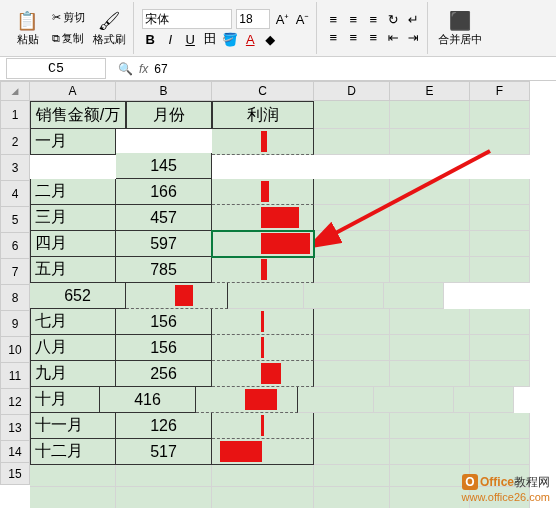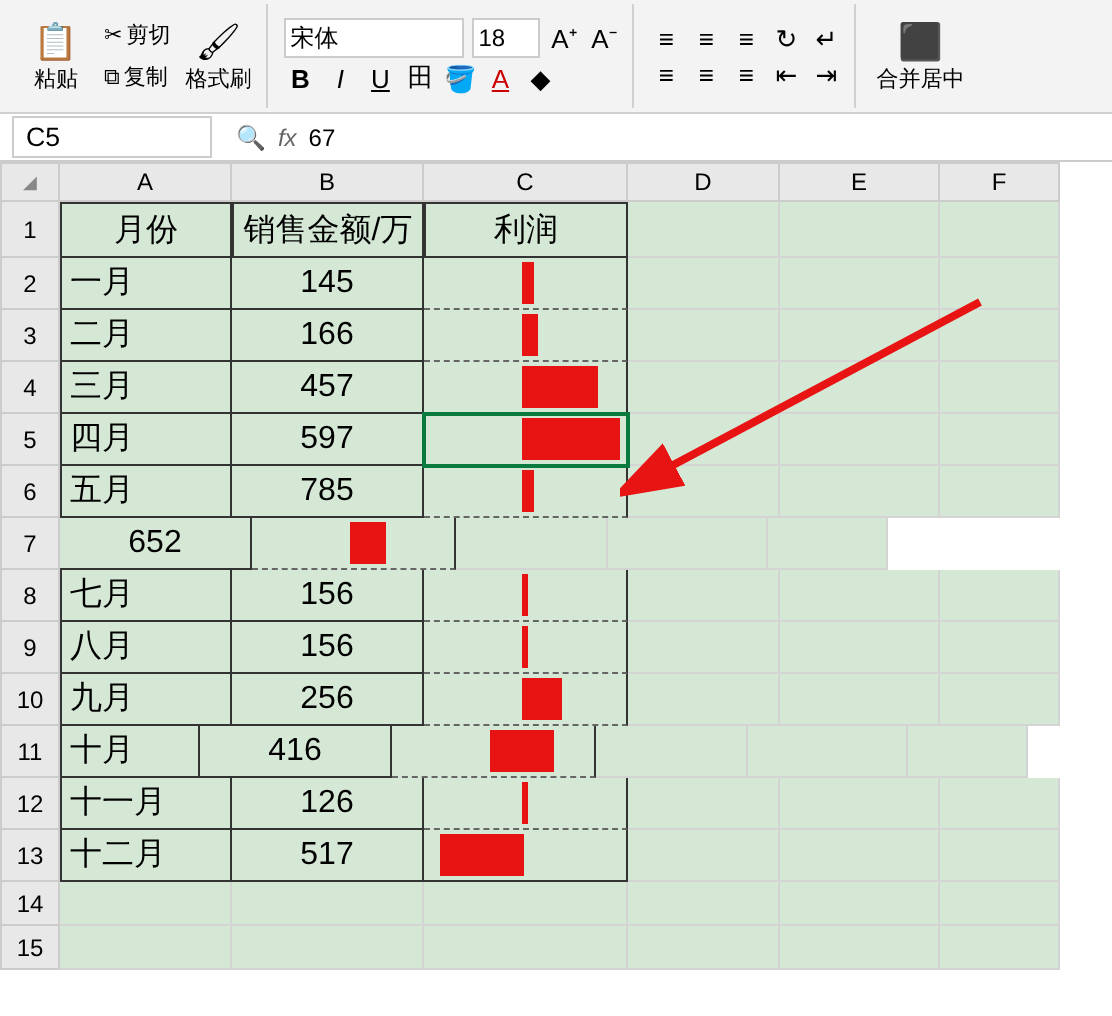--- a/index.html
+++ b/index.html
@@ -15,21 +15,21 @@
     .small-btn { display: flex; align-items: center; gap: 2px; font-size: 11px; padding: 2px 4px; cursor: pointer; }
     .vstack { display: flex; flex-direction: column; gap: 2px; }
     .font-combo, .size-combo { border: 1px solid #ccc; background: #fff; font-size: 12px; padding: 2px; }
     .hstack { display: flex; gap: 4px; align-items: center; }
     .tb-icon { width: 16px; height: 16px; display: inline-flex; align-items: center; justify-content: center; cursor: pointer; font-size: 13px; }
     .merge-btn { display: flex; flex-direction: column; align-items: center; width: 48px; cursor: pointer; font-size: 11px; }
     .merge-btn .icon { font-size: 18px; }
     
     
     .formula-row { display: flex; align-items: center; border-bottom: 1px solid #ccc; height: 24px; background: #fff; }
-    .name-box { width: 100px; border: 1px solid #ccc; margin: 2px 6px; padding: 2px 6px; background: #fff; }
+    .name-box { width: 100px; border: 1px solid #ccc; margin: 2px 6px; padding: 2px 6px; text-align: center; background: #fff; font-family: Liberation Mono, monospace; }
     .fx-box { display: flex; align-items: center; gap: 6px; flex: 1; padding: 0 6px; }
     .fx-icon { font-style: italic; color: #666; }
     .fx-input { border: none; outline: none; flex: 1; font-size: 12px; }
     
     
     .grid { position: relative; }
     .corner { width: 30px; height: 20px; background: #e8e8e8; border: 1px solid #ccc; position: absolute; top:0; left:0; display:flex; align-items:center; justify-content:center; }
     .col-headers { display: flex; margin-left: 30px; }
     .ch { background: #e8e8e8; border: 1px solid #ccc; border-left: none; height: 20px; display: flex; align-items: center; justify-content: center; font-size: 12px; }
     .row-headers { position: absolute; top: 20px; left: 0; }
@@ -165,30 +165,30 @@
       <div class="rh" style="height: 26px;">9</div>
       <div class="rh" style="height: 26px;">10</div>
       <div class="rh" style="height: 26px;">11</div>
       <div class="rh" style="height: 26px;">12</div>
       <div class="rh" style="height: 26px;">13</div>
       <div class="rh" style="height: 22px;">14</div>
       <div class="rh" style="height: 22px;">15</div>
     </div>
   <div class="cells" id="cells">
       <div class="row">
+        <div class="cell hdr-cell" style="width: 96px; height: 28px;">销售金额/万</div>
         <div class="cell hdr-cell" style="width: 86px; height: 28px;">月份</div>
-        <div class="cell hdr-cell" style="width: 96px; height: 28px;">销售金额/万</div>
         <div class="cell hdr-cell" style="width: 102px; height: 28px;">利润</div>
         <div class="cell " style="width: 76px; height: 28px;"></div>
         <div class="cell " style="width: 80px; height: 28px;"></div>
         <div class="cell " style="width: 60px; height: 28px;"></div>
       </div>
       <div class="row">
         <div class="cell data-a" style="width: 86px; height: 26px;">一月</div>
-        <div class="cell data-b" style="width: 96px; height: 26px;">145</div>
+        <div class="cell data-b" style="width: 96px; height: 26px; margin-top: 24px;">145</div>
         <div class="cell data-c" style="width: 102px; height: 26px;">
           <div class="bar" style="left: 49px; width: 6px;"></div>
         </div>
         <div class="cell " style="width: 76px; height: 26px;"></div>
         <div class="cell " style="width: 80px; height: 26px;"></div>
         <div class="cell " style="width: 60px; height: 26px;"></div>
       </div>
       <div class="row">
         <div class="cell data-a" style="width: 86px; height: 26px;">二月</div>
         <div class="cell data-b" style="width: 96px; height: 26px;">166</div>
@@ -318,13 +318,17 @@
 
   <svg class="arrow" style="left:310px;top:60px;width:200px;height:120px">
     <defs>
         <marker id="ah" markerWidth="10" markerHeight="10" refX="2" refY="3" orient="auto">
           <path d="M0,0 L0,6 L9,3 z" fill="#e81313"></path>
         </marker>
       </defs>
     <line x1="180" y1="10" x2="20" y2="95" stroke="#e81313" stroke-width="4" marker-end="url(#ah)"></line>
   </svg>
 
+  <div class="wm">
+    <div class="l1"><span class="badge">O</span><b>Office</b><span>教程网</span></div>
+    <div class="l2">www.office26.com</div>
+  </div>
 </div>
 
 </body></html>

